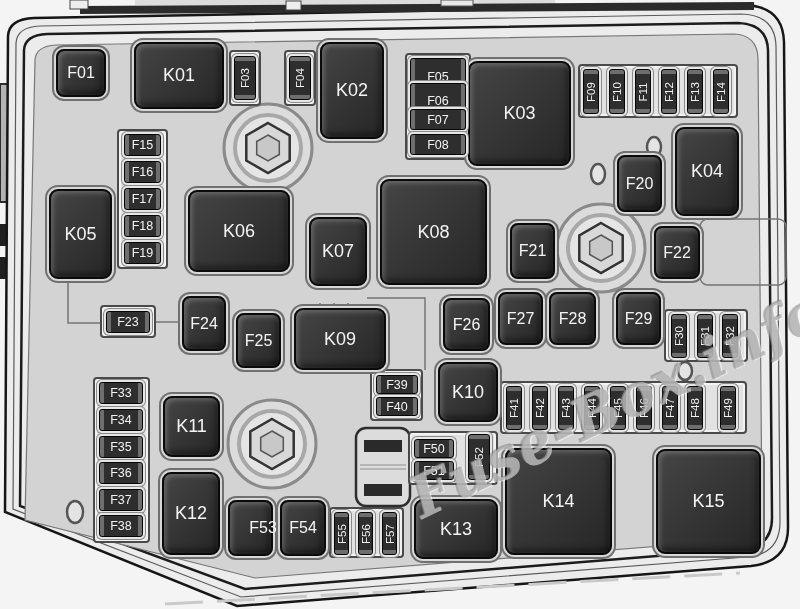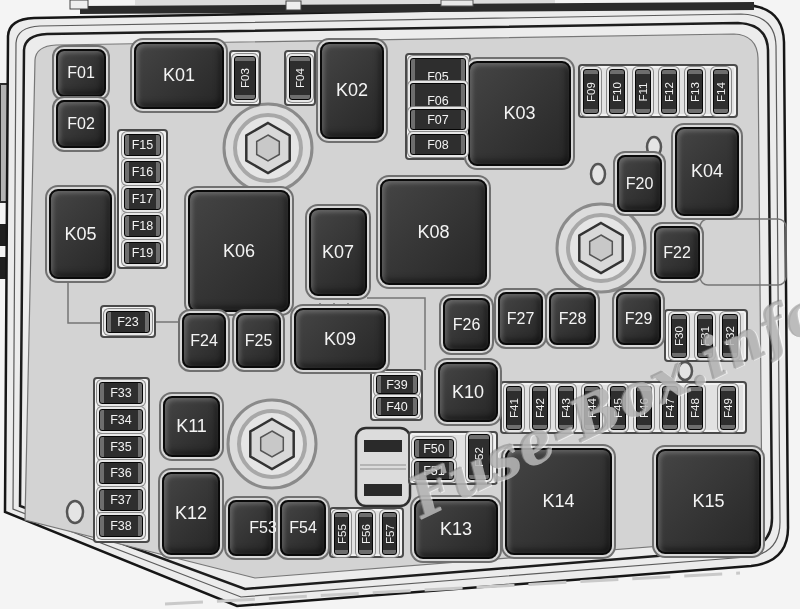--- a/index.html
+++ b/index.html
@@ -122,24 +122,24 @@
       </div>
       <div class="relay" style="left: 468px; top: 61px; width: 103px; height: 105px;">
         <span>K03</span>
       </div>
       <div class="relay" style="left: 675px; top: 127px; width: 64px; height: 89px;">
         <span>K04</span>
       </div>
       <div class="relay" style="left: 49px; top: 158px; width: 63px; height: 90px; margin-top: 31px;">
         <span>K05</span>
       </div>
-      <div class="relay" style="left: 188px; top: 190px; width: 102px; height: 122px;">
+      <div class="relay" style="left: 188px; top: 190px; width: 102px; height: 82px;">
         <span>K06</span>
       </div>
-      <div class="relay" style="left: 309px; top: 208px; width: 58px; height: 88px;">
+      <div class="relay" style="left: 309px; top: 217px; width: 58px; height: 69px;">
         <span>K07</span>
       </div>
       <div class="relay" style="left: 380px; top: 179px; width: 107px; height: 106px;">
         <span>K08</span>
       </div>
       <div class="relay" style="left: 294px; top: 308px; width: 92px; height: 62px;">
         <span>K09</span>
       </div>
       <div class="relay" style="left: 438px; top: 362px; width: 60px; height: 60px;">
         <span>K10</span>
@@ -155,30 +155,30 @@
       </div>
       <div class="relay" style="left: 505px; top: 448px; width: 107px; height: 107px;">
         <span>K14</span>
       </div>
       <div class="relay" style="left: 656px; top: 449px; width: 105px; height: 105px;">
         <span>K15</span>
       </div>
       <div class="fuse" style="left: 56px; top: 49px; width: 50px; height: 48px;">
         <span>F01</span>
       </div>
-      <div class="fuse" style="left: 56px; top: 100px; width: 50px; height: 48px;">
-        <span>F02</span>
-      </div>
       <div class="fuse" style="left: 617px; top: 155px; width: 45px; height: 57px;">
         <span>F20</span>
       </div>
+      <div class="fuse" style="left: 510px; top: 223px; width: 45px; height: 56px;">
+        <span>F21</span>
+      </div>
       <div class="fuse" style="left: 654px; top: 226px; width: 46px; height: 53px;">
         <span>F22</span>
       </div>
-      <div class="fuse" style="left: 182px; top: 313px; width: 44px; height: 55px;">
+      <div class="fuse" style="left: 182px; top: 296px; width: 44px; height: 55px;">
         <span>F24</span>
       </div>
       <div class="fuse" style="left: 236px; top: 313px; width: 45px; height: 55px;">
         <span>F25</span>
       </div>
       <div class="fuse" style="left: 443px; top: 298px; width: 47px; height: 53px;">
         <span>F26</span>
       </div>
       <div class="fuse" style="left: 498px; top: 292px; width: 45px; height: 53px;">
         <span>F27</span>

